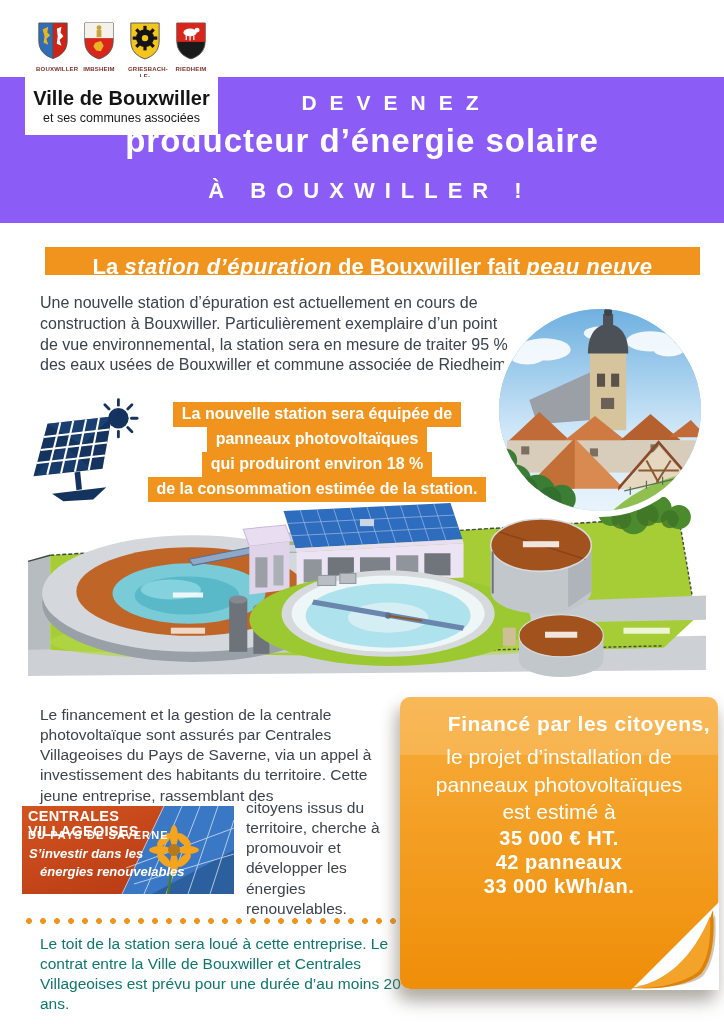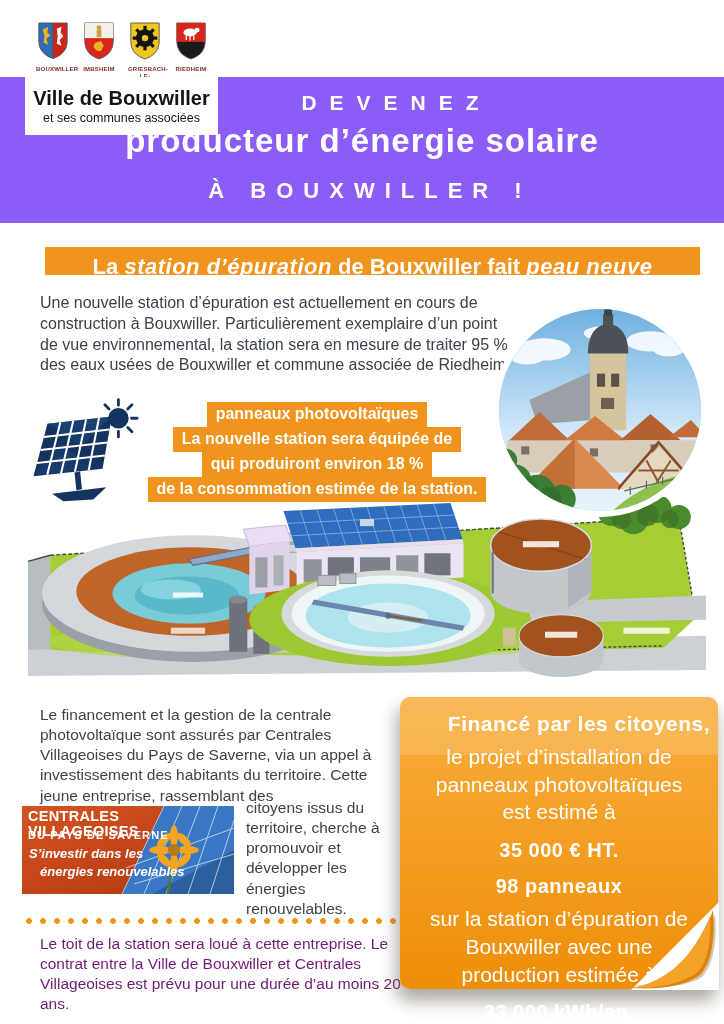--- a/index.html
+++ b/index.html
@@ -55,33 +55,33 @@
   .cv-logo svg{position:absolute;left:0;top:0;}
   .cv-t1{position:absolute;left:6px;top:3px;width:202px;color:#fff;font-size:14.5px;font-weight:700;
          letter-spacing:.3px;line-height:1;}
   .cv-t2{position:absolute;left:6px;top:23px;color:#fff;font-size:11px;font-weight:700;letter-spacing:1.1px;}
   .cv-s1{position:absolute;left:7px;top:40px;color:#fff;font-size:13px;font-weight:700;font-style:italic;}
   .cv-s2{position:absolute;left:18px;top:58px;color:#fff;font-size:13px;font-weight:700;font-style:italic;}
   .fin-wrap{font-size:15.5px;line-height:1.3;color:#3d434b;margin-top:-8px;}
   .dotted{position:absolute;left:22px;top:917px;width:374px;height:8px;
           background-image:radial-gradient(circle, #f0941e 2.7px, rgba(0,0,0,0) 3.1px);
           background-size:14px 8px;background-repeat:repeat-x;background-position:0 50%;}
-  .fin-p2{position:absolute;left:40px;top:934px;width:374px;font-size:15.5px;line-height:1.3;color:#701a75;}
+  .fin-p2{position:absolute;left:40px;top:934px;width:374px;font-size:15.5px;line-height:1.3;color:#0f766e;}
 
   
   .note{position:absolute;left:400px;top:697px;width:318px;height:292px;border-radius:10px;z-index:2;
         background:linear-gradient(180deg,#f8ae3e 0%,#f4a026 42%,#ef8e08 100%);
         box-shadow:0 12px 18px rgba(120,112,100,.45), -6px 10px 14px rgba(120,112,100,.25);
         color:#fff;text-align:center;}
   .note::before{content:"";position:absolute;left:0;right:0;top:0;height:58px;
                 background:rgba(255,255,255,.14);border-radius:10px 10px 0 0;}
   .note-inner{position:relative;padding-top:15px;}
   .note-title{font-size:21px;font-weight:700;letter-spacing:.5px;margin-left:40px;}
   .note-body{font-size:21px;line-height:1.32;width:276px;margin:7px auto 0;}
-  .note-strong{font-size:20px;font-weight:700;letter-spacing:.5px;margin-top:13px;}
+  .note-strong{font-size:20px;font-weight:700;letter-spacing:.5px;margin-top:1px;}
   .note-curl{position:absolute;right:-1px;bottom:-1px;width:88px;height:88px;}
 </style>
 </head>
 <body>
 
 <div class="page">
 
   <div class="crests">
     <div class="crest">
       <svg width="34" height="40" viewBox="0 0 36 42">
@@ -245,24 +245,24 @@
       <line x1="109" y1="6" x2="113.5" y2="1.5"></line>
       <line x1="113" y1="16" x2="119" y2="16"></line>
       <line x1="109" y1="26" x2="113.5" y2="30.5"></line>
       <line x1="89" y1="6" x2="84.5" y2="1.5"></line>
       <line x1="99" y1="30" x2="99" y2="36"></line>
     </g>
   </svg>
 
   <div class="callout">
     <div class="callout-line">
-        <span>panneaux photovoltaïques</span>
+        <span>La nouvelle station sera équipée de</span>
       </div>
     <div class="callout-line">
-        <span>La nouvelle station sera équipée de</span>
+        <span>panneaux photovoltaïques</span>
       </div>
     <div class="callout-line">
         <span>qui produiront environ 18 %</span>
       </div>
     <div class="callout-line">
         <span>de la consommation estimée de la station.</span>
       </div>
   </div>
 
   <svg class="station" viewBox="0 0 690 187">
@@ -412,22 +412,21 @@
 
   <div class="dotted"></div>
 
   <div class="fin-p2">Le toit de la station sera loué à cette entreprise. Le contrat entre la Ville de Bouxwiller et Centrales Villageoises est prévu pour une durée d’au moins 20 ans.</div>
 
   <div class="note">
     <div class="note-inner">
       <div class="note-title">Financé par les citoyens,</div>
       <div class="note-body">le projet d’installation de panneaux photovoltaïques est estimé à</div>
       <div class="note-strong">35 000 € HT.</div>
-      <div class="note-strong">98 panneaux</div>
-      <div class="note-body">sur la station d’épuration de Bouxwiller avec une production estimée à</div>
+      <div class="note-strong">42 panneaux</div>
       <div class="note-strong">33 000 kWh/an.</div>
     </div>
     <svg class="note-curl" viewBox="0 0 88 88">
       <defs>
         <linearGradient id="curlg" x1="0" y1="1" x2="1" y2="0">
           <stop offset="0" stop-color="#f9b43f"></stop>
             <stop offset="0.55" stop-color="#e08508"></stop>
             <stop offset="1" stop-color="#b express"></stop>
         </linearGradient>
         <linearGradient id="curlg2" x1="0" y1="1" x2="1" y2="0">

